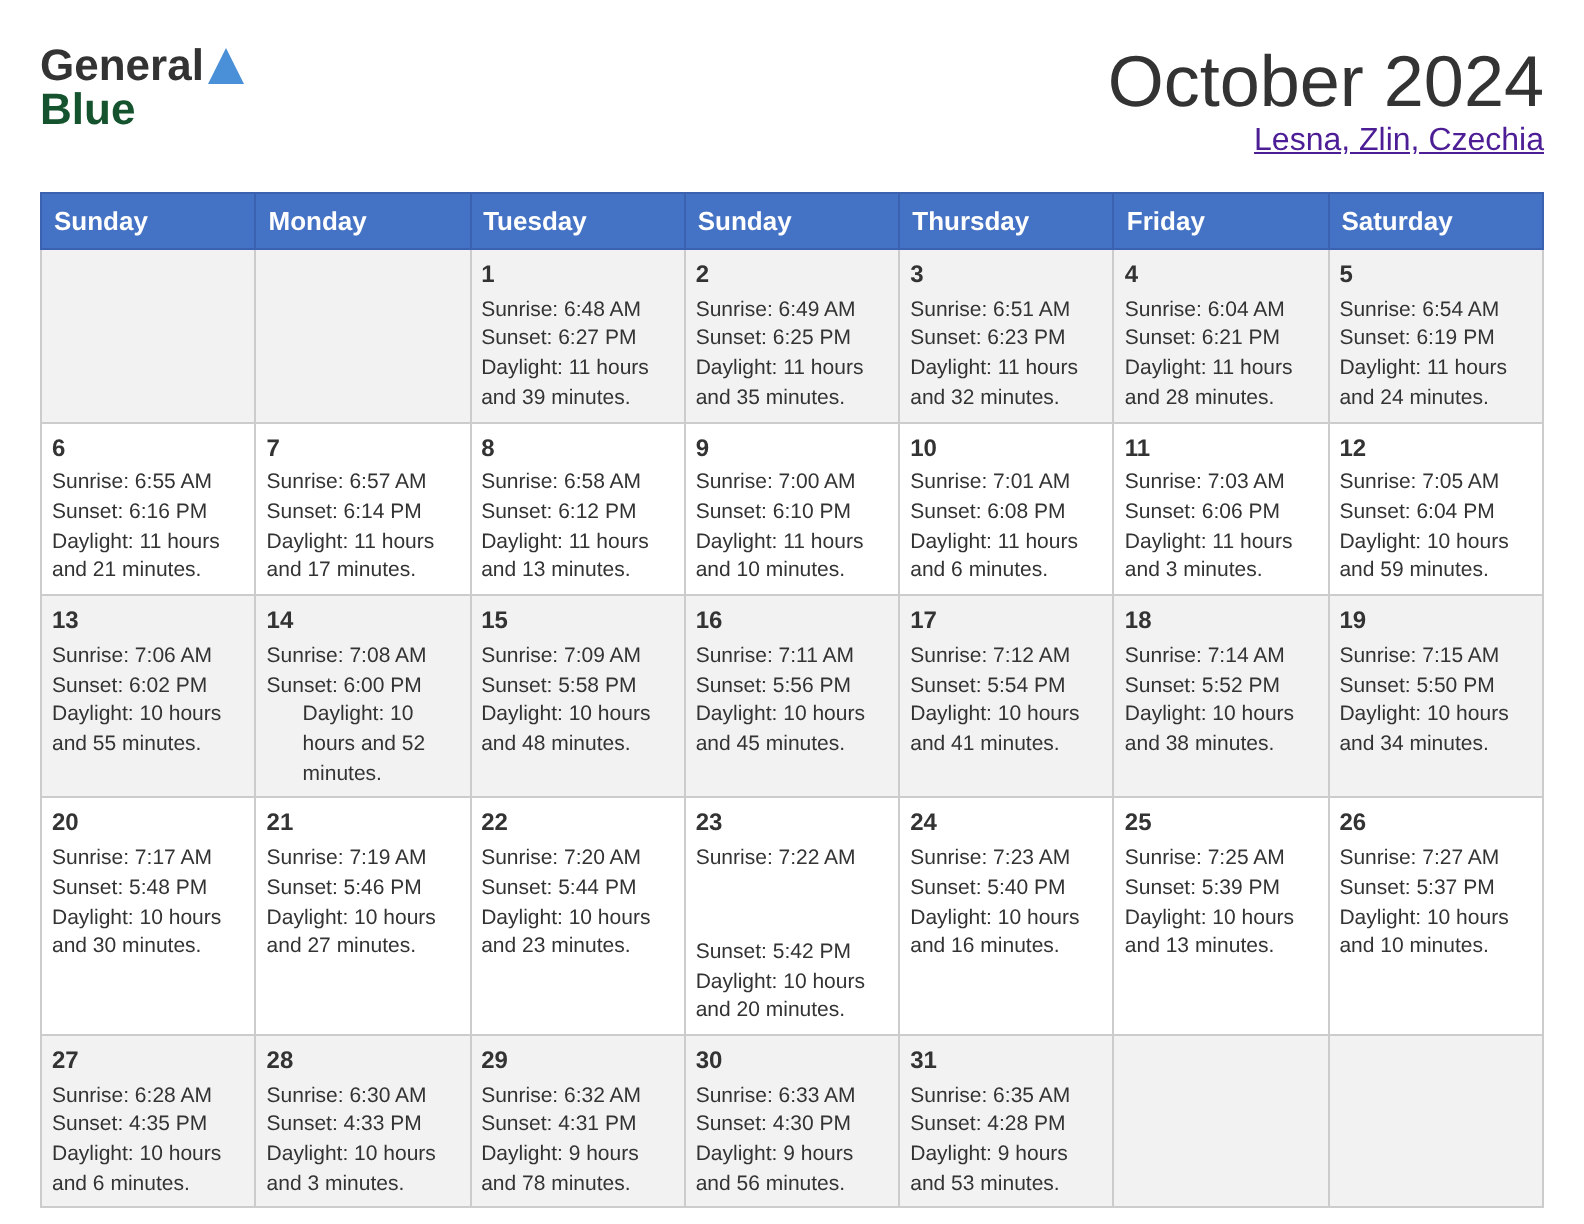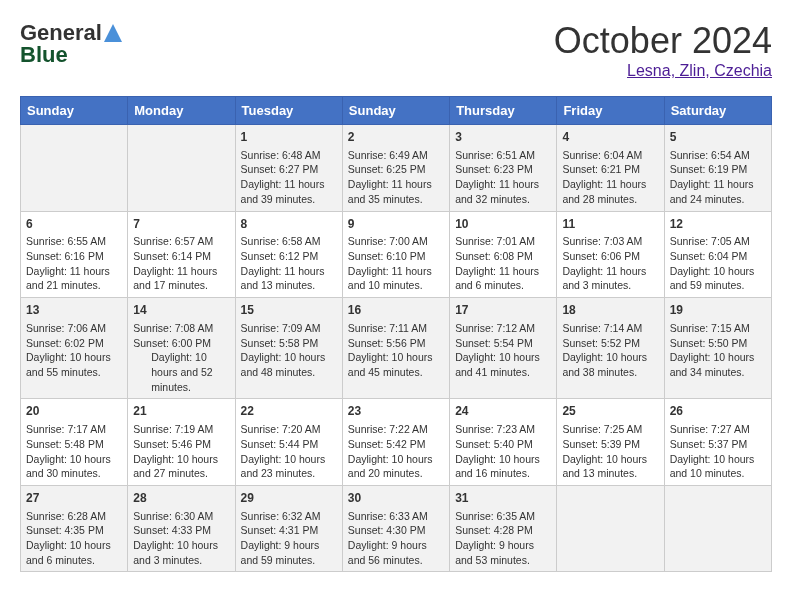--- a/index.html
+++ b/index.html
@@ -243,21 +243,21 @@
         </td>
         <td>
           <span class="day-num">22</span>
           <span style="display: block;">Sunrise: 7:20 AM</span>
           <span style="display: block;">Sunset: 5:44 PM</span>
           <span style="display: block;">Daylight: 10 hours and 23 minutes.</span>
         </td>
         <td>
           <span class="day-num">23</span>
           <span style="display: block;">Sunrise: 7:22 AM</span>
-          <span style="display: block;">Sunset: 5:42 PM</span>
+          <span style="display: block; margin-top: 32px;">Sunset: 5:42 PM</span>
           <span style="display: block;">Daylight: 10 hours and 20 minutes.</span>
         </td>
         <td>
           <span class="day-num">24</span>
           <span style="display: block;">Sunrise: 7:23 AM</span>
           <span style="display: block;">Sunset: 5:40 PM</span>
           <span style="display: block;">Daylight: 10 hours and 16 minutes.</span>
         </td>
         <td>
           <span class="day-num">25</span>
@@ -282,21 +282,21 @@
         <td>
           <span class="day-num">28</span>
           <span style="display: block;">Sunrise: 6:30 AM</span>
           <span style="display: block;">Sunset: 4:33 PM</span>
           <span style="display: block;">Daylight: 10 hours and 3 minutes.</span>
         </td>
         <td>
           <span class="day-num">29</span>
           <span style="display: block;">Sunrise: 6:32 AM</span>
           <span style="display: block;">Sunset: 4:31 PM</span>
-          <span style="display: block;">Daylight: 9 hours and 59 minutes.</span>
+          <span style="display: block;">Daylight: 9 hours and 78 minutes.</span>
         </td>
         <td>
           <span class="day-num">30</span>
           <span style="display: block;">Sunrise: 6:33 AM</span>
           <span style="display: block;">Sunset: 4:30 PM</span>
           <span style="display: block;">Daylight: 9 hours and 56 minutes.</span>
         </td>
         <td>
           <span class="day-num">31</span>
           <span style="display: block;">Sunrise: 6:35 AM</span>

